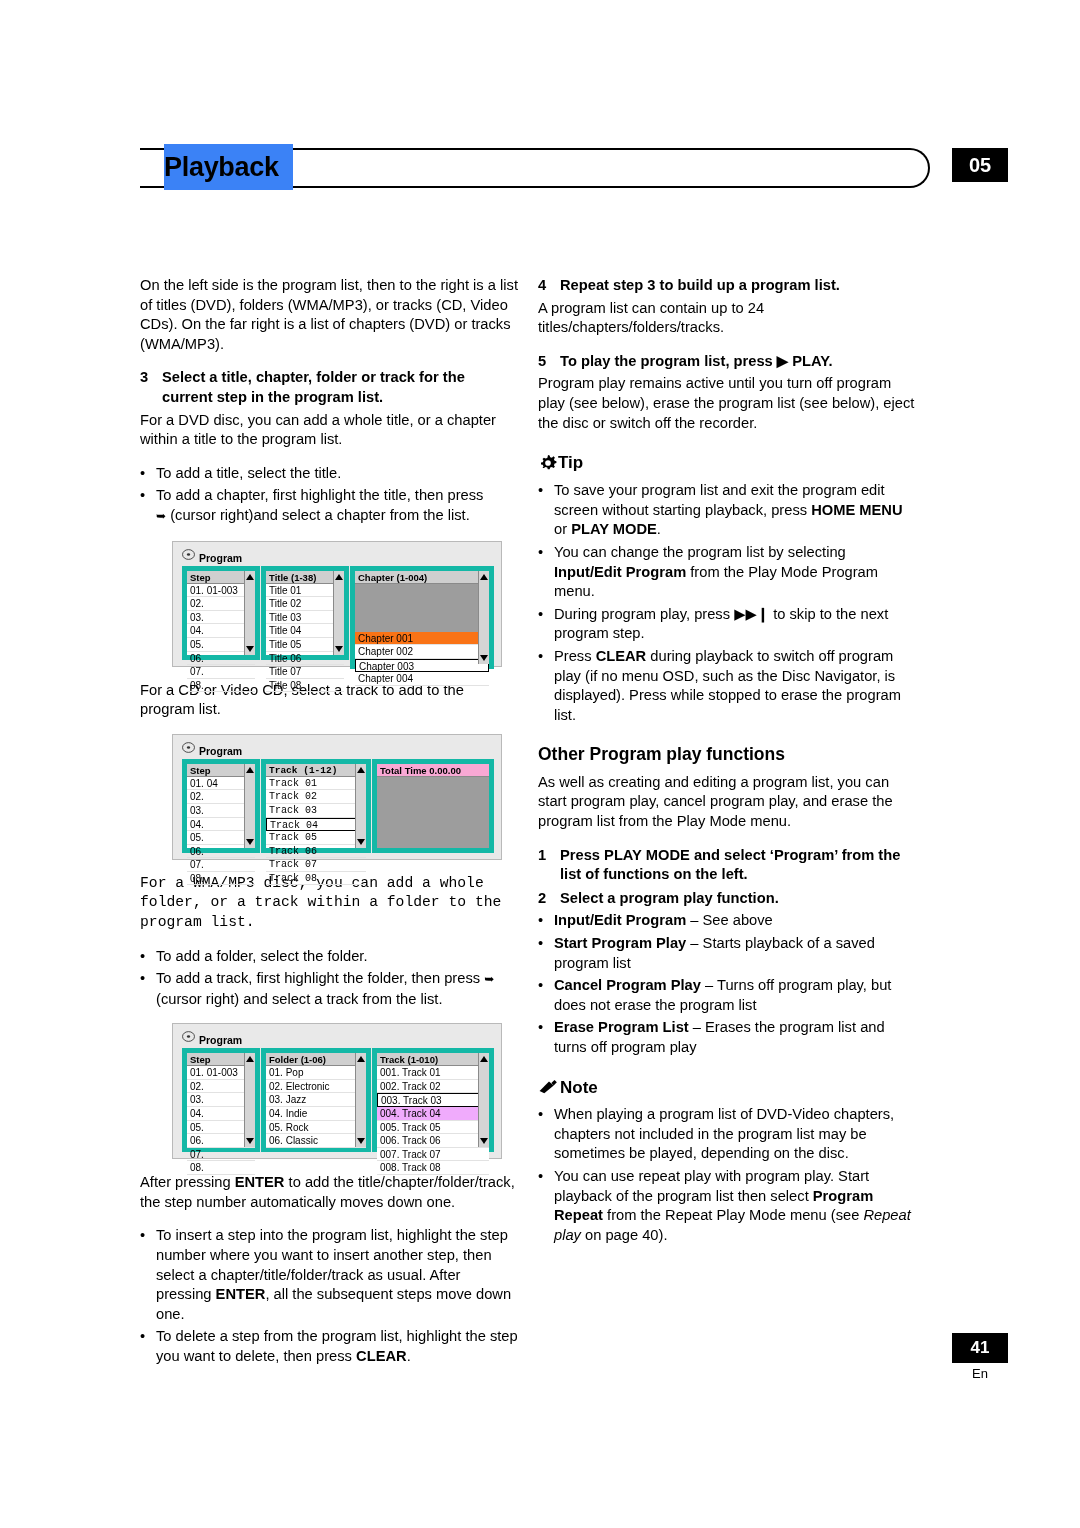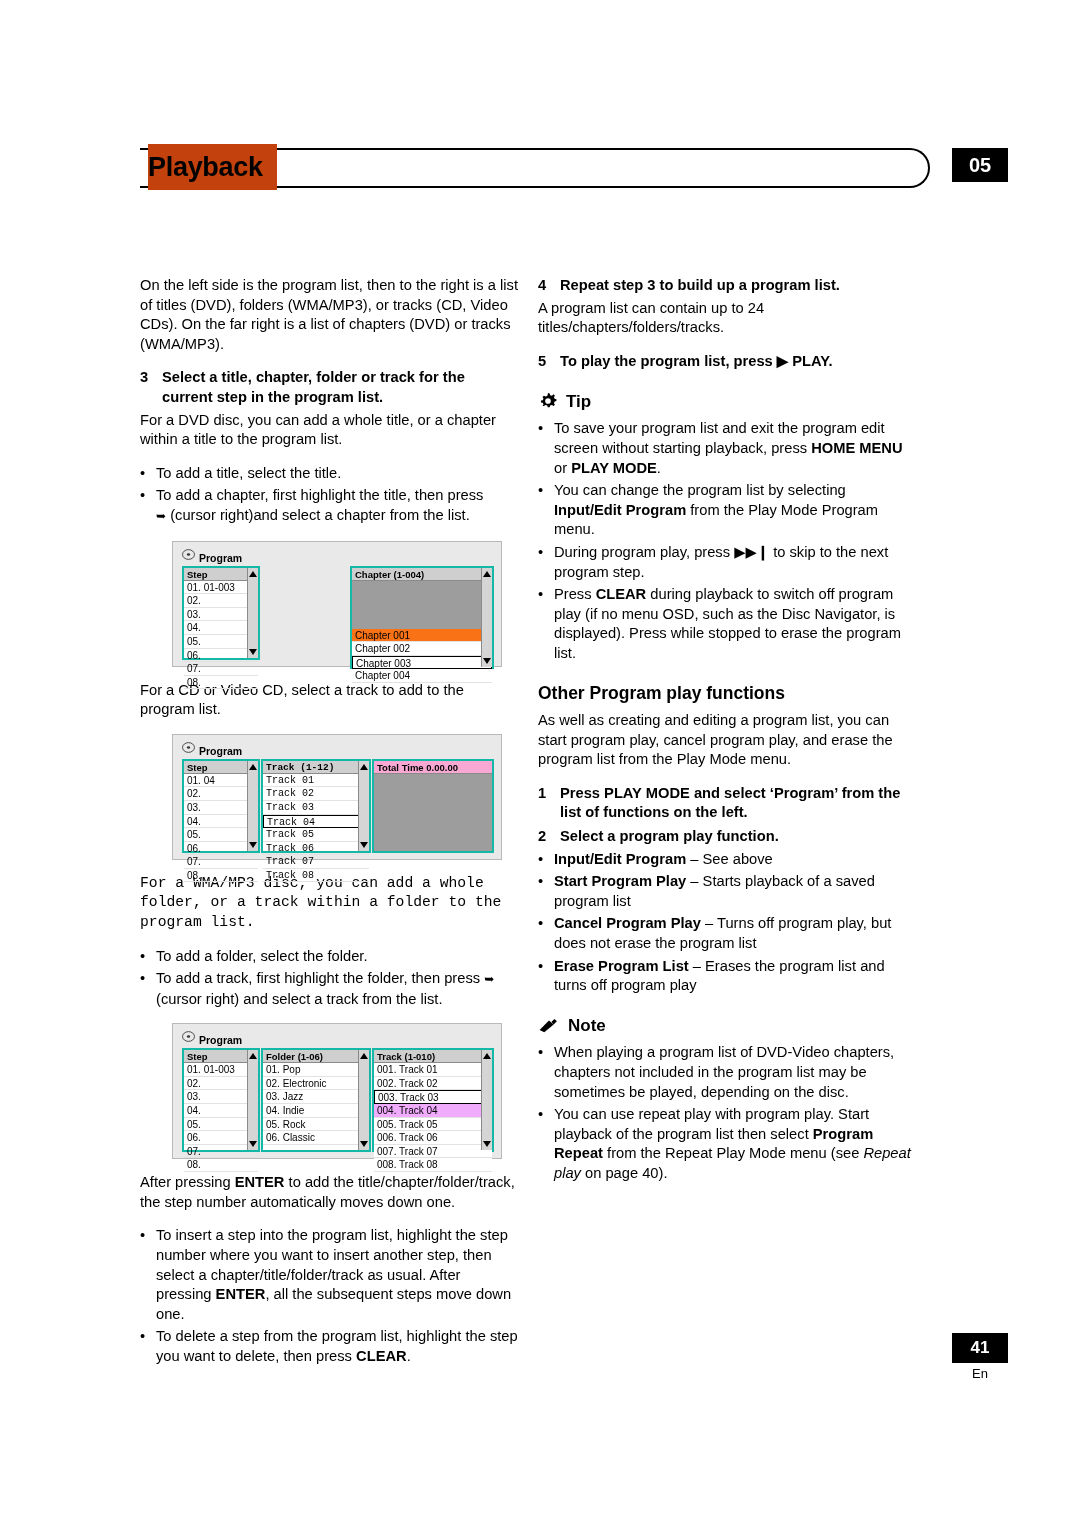--- a/index.html
+++ b/index.html
@@ -11,21 +11,21 @@
     position:relative;
     overflow:hidden;
   }
   .page{position:absolute;inset:0;}
 
   
   .hdr{position:absolute;left:140px;top:148px;width:790px;height:42px;}
   .hdr-rule{position:absolute;left:0;top:0;width:100%;height:40px;
     border-top:2px solid #000;border-bottom:2px solid #000;
     border-radius:0 24px 24px 0;border-right:2px solid #000;box-sizing:border-box;}
-  .hdr-title{position:absolute;left:8px;top:-4px;background:#c2410c;padding:0 14px 0 0;
+  .hdr-title{position:absolute;left:24px;top:-4px;background:#3b82f6;padding:0 14px 0 0;
     font-size:27px;font-weight:bold;letter-spacing:-0.3px;line-height:46px;}
   .chap-badge{position:absolute;left:952px;top:148px;width:56px;height:34px;background:#000;
     color:#fff;font-size:20px;font-weight:bold;text-align:center;line-height:34px;}
 
   
   .col{position:absolute;top:276px;width:378px;font-size:14.7px;line-height:19.6px;}
   .col-left{left:140px;}
   .col-right{left:538px;}
 
   p{margin:0 0 0 0;}
@@ -37,32 +37,32 @@
   .step .num{width:22px;flex:0 0 22px;font-weight:bold;}
   .step .txt{font-weight:bold;}
 
   .bullet{display:flex;margin-bottom:3px;}
   .bullet .dot{width:16px;flex:0 0 16px;text-align:left;}
   .bullet .btxt{flex:1;}
 
   .arrow{font-size:12px;}
 
   
-  .callout{display:flex;align-items:center;gap:8px;margin:20px 0 8px 0;}
+  .callout{display:flex;align-items:center;margin:20px 0 8px 0;}
   .callout .label{font-size:17px;font-weight:bold;}
   .gear{width:20px;height:20px;position:relative;}
   .note-ic{width:22px;height:16px;position:relative;}
 
   .sub-head{font-size:17.5px;font-weight:bold;margin:20px 0 8px 0;}
 
   
   .fig{position:relative;background:#e9e9e9;border:1px solid #b9b9b9;box-sizing:border-box;}
   .fig-title{position:absolute;left:26px;top:7px;font-size:10.5px;font-weight:bold;}
   .fig-disc{position:absolute;left:9px;top:6px;width:13px;height:13px;}
-  .pane{position:absolute;background:#fff;border:2px solid #14b8a6;box-sizing:border-box;}
+  .pane{position:absolute;background:#fff;border:5px solid #14b8a6;box-sizing:border-box;}
   .pane-hd{background:#cfcfcf;border-bottom:1px solid #8a8a8a;font-size:9.5px;font-weight:bold;
     padding:1px 3px;box-sizing:border-box;height:13px;line-height:11px;}
   .row{font-size:10px;padding:0 3px;height:13.6px;line-height:13.6px;box-sizing:border-box;
     border-bottom:1px solid #e2e2e2;white-space:nowrap;overflow:hidden;}
   .row.sel{background:#ffffff;border:1px solid #000;height:13.6px;}
   .scroll{position:absolute;right:0;top:0;width:11px;height:100%;background:#d5d5d5;
     border-left:1px solid #8a8a8a;box-sizing:border-box;}
   .tri{position:absolute;left:1px;width:0;height:0;border-left:4px solid transparent;
     border-right:4px solid transparent;}
   .tri-up{top:3px;border-bottom:6px solid #000;}
@@ -123,20 +123,35 @@
         <div class="row">05.</div>
         <div class="row">06.</div>
         <div class="row">07.</div>
         <div class="row">08.</div>
         <div class="scroll">
           <span class="tri tri-up"></span>
           <span class="tri tri-dn"></span>
         </div>
       </div>
 
+      <div class="pane" style="left:88px;top:24px;width:88px;height:94px;">
+        <div class="pane-hd">Title (1-38)</div>
+        <div class="row">Title 01</div>
+        <div class="row">Title 02</div>
+        <div class="row">Title 03</div>
+        <div class="row">Title 04</div>
+        <div class="row">Title 05</div>
+        <div class="row">Title 06</div>
+        <div class="row">Title 07</div>
+        <div class="row">Title 08</div>
+        <div class="scroll">
+          <span class="tri tri-up"></span>
+          <span class="tri tri-dn"></span>
+        </div>
+      </div>
 
       <div class="pane" style="left:177px;top:24px;width:144px;height:103px;background:#9d9d9d;">
         <div class="pane-hd">Chapter (1-004)</div>
         <div class="row" style="background:#f97316;margin-top:48px;">Chapter 001</div>
         <div class="row" style="background:#fff;">Chapter 002</div>
         <div class="row sel">Chapter 003</div>
         <div class="row" style="background:#fff;">Chapter 004</div>
         <div class="scroll">
           <span class="tri tri-up"></span>
           <span class="tri tri-dn"></span>
@@ -285,20 +300,21 @@
     </div>
     <p class="para" style="margin-top:3px;">A program list can contain up to 24 titles/chapters/folders/tracks.</p>
 
     <div class="step">
       <span class="num">5</span>
       <span class="txt">
         <span>To play the program list, press </span><span>▶</span>
         <span>PLAY.</span>
       </span>
     </div>
+    <p class="para" style="margin-top:3px;">Program play remains active until you turn off program play (see below), erase the program list (see below), eject the disc or switch off the recorder.</p>
 
     <div class="callout">
       <svg class="gear" viewBox="0 0 24 24">
         <path d="M12 2.4 14 3l.6 2.1 2.1.6L18.6 4l1.7 1.6-1.2 1.8.9 2 2.1.4v2.3l-2.1.5-.9 2 1.2 1.8-1.7 1.6-1.9-1.1-2.1.6-.6 2.1h-2.3l-.6-2.1-2.1-.6-1.9 1.1L5.4 18l1.2-1.8-.9-2-2.1-.5v-2.3l2.1-.4.9-2L5.4 7.2 7.1 5.6 9 6.7l2.1-.6.6-2.1z" fill="#000"></path>
         <circle cx="12" cy="12" r="3.4" fill="#fff"></circle>
       </svg>
       <span class="label">Tip</span>
     </div>
 
     <div class="bullet">

